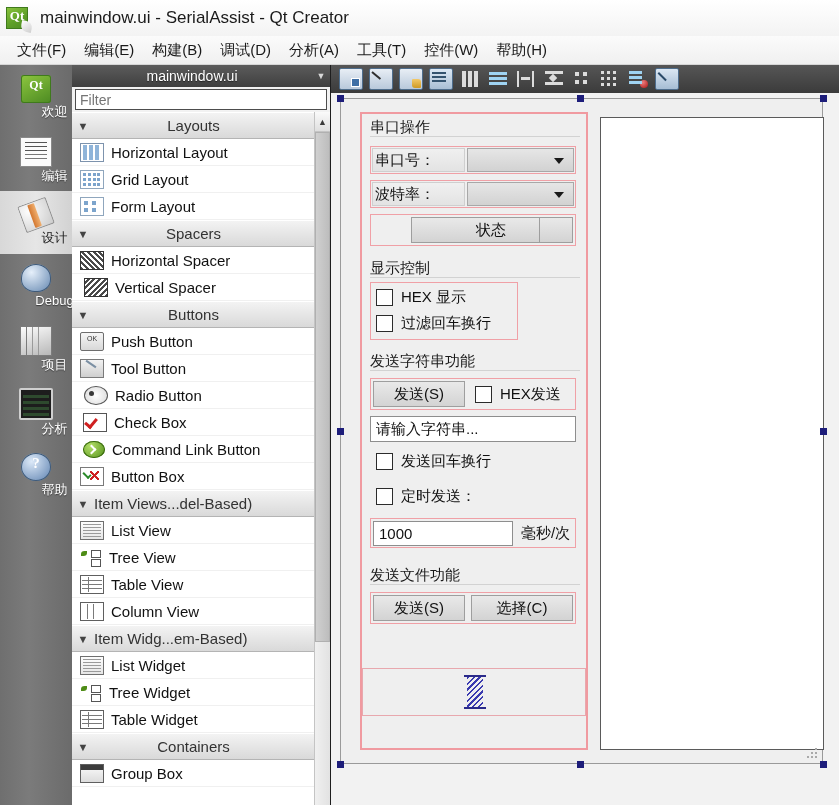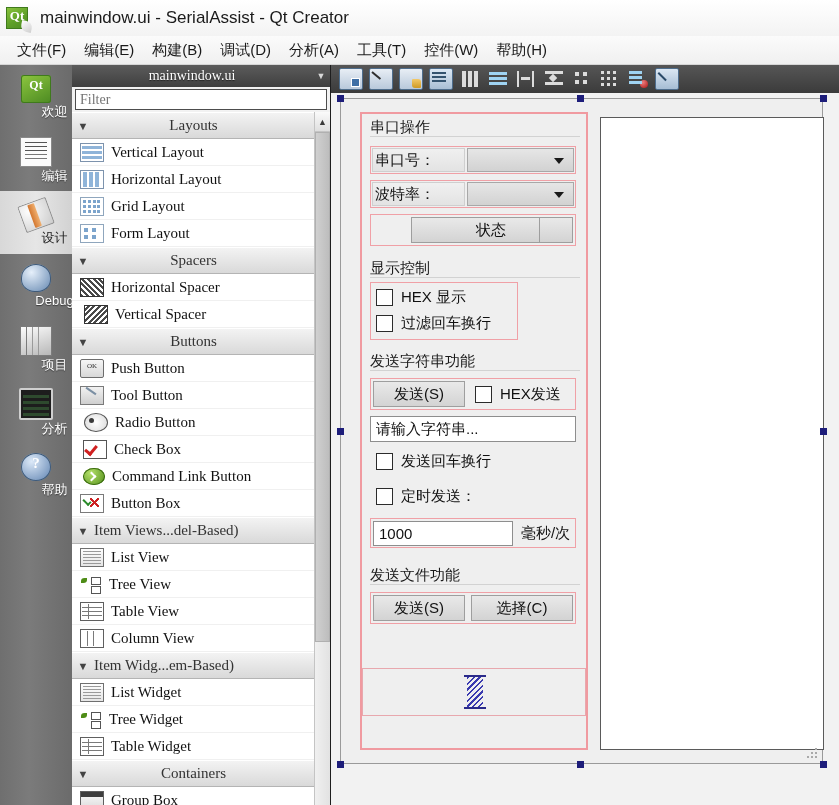--- a/index.html
+++ b/index.html
@@ -78,21 +78,21 @@
     background:repeating-linear-gradient(0deg,#2e4a2e 0 3px,#1d1d1d 3px 6px),
                repeating-linear-gradient(90deg,#2e4a2e 0 3px,transparent 3px 6px);}
   .ic-help{background:radial-gradient(circle at 35% 30%,#dce9f8,#5a7fae);
     border-radius:50%;box-shadow:inset 0 0 0 1px #3f5a78;}
   .ic-help:after{content:"?";position:absolute;left:0;right:0;top:2px;text-align:center;
     font:bold 15px "Liberation Serif",serif;color:#fff;}
 
   
   .wbox{
     position:absolute;left:72px;top:65px;width:259px;height:740px;
-    background:#f2f2f2;border-right:1px solid #1e1e1e;box-sizing:border-box;overflow:hidden;font-family:Liberation Serif, serif;
+    background:#f2f2f2;border-right:1px solid #1e1e1e;box-sizing:border-box;overflow:hidden;
   }
   .wbox-tabbar{
     height:22px;background:linear-gradient(#5c5c5c,#3f3f3f);
     display:flex;align-items:center;position:relative;
   }
   .wbox-tab{
     flex:1;text-align:center;font-size:14px;color:#ffffff;
     text-shadow:0 1px 1px #222;white-space:nowrap;
   }
   .wbox-tabarrow{
@@ -374,24 +374,20 @@
     </div>
 
     <div class="treewrap">
       <div class="tree">
 
         <div class="grp">
           <div class="chev">▼</div>
           <div class="gname">Layouts</div>
         </div>
         <div class="itm">
-          <div class="ibox i-vlayout"></div>
-          <span>Vertical Layout</span>
-        </div>
-        <div class="itm">
           <div class="ibox i-hlayout"></div>
           <span>Horizontal Layout</span>
         </div>
         <div class="itm">
           <div class="ibox i-grid"></div>
           <span>Grid Layout</span>
         </div>
         <div class="itm">
           <div class="ibox i-form"></div>
           <span>Form Layout</span>

